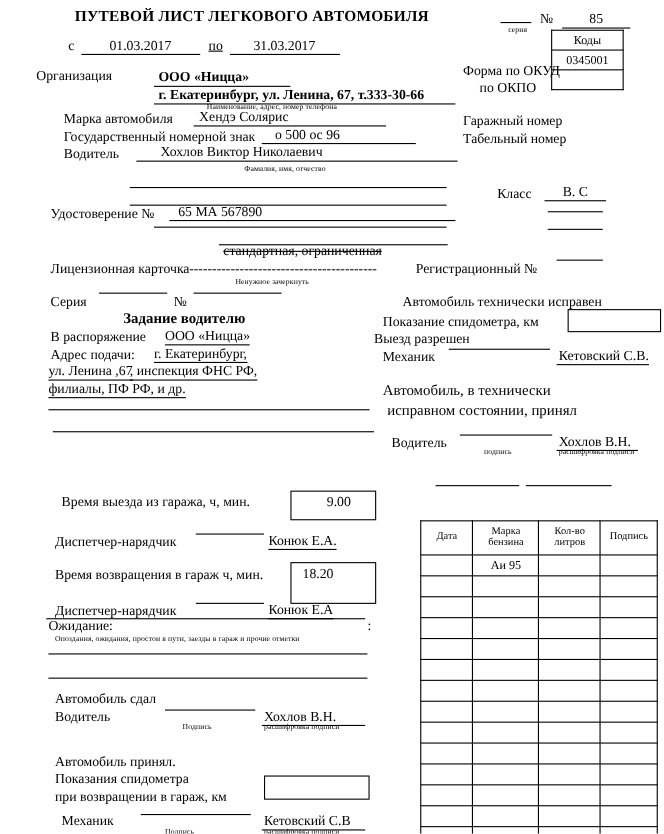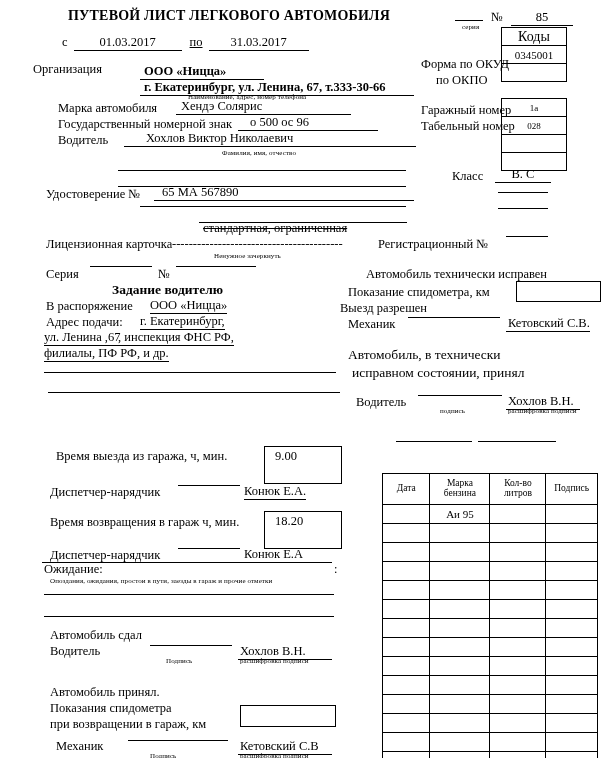--- a/index.html
+++ b/index.html
@@ -66,21 +66,21 @@
     border-collapse: collapse;
     table-layout: fixed;
   }
   .stack td {
     border: 1.2px solid #000;
     height: 17px;
     text-align: center;
     font-size: 11px;
     padding: 0;
   }
-  .stack td.hdr { font-size: 14px; }
+  .stack td.hdr { font-size: 11px; }
   .stack td.sm  { font-size: 9px; }
   
   .fuel {
     border-collapse: collapse;
     table-layout: fixed;
     width: 100%;
   }
   .fuel th, .fuel td {
     border: 1.3px solid #000;
     padding: 0;
@@ -157,36 +157,20 @@
   <div class="abs rule" style="left:118px; top:186px; width:288px;"></div>
 
   <div class="abs t" style="left:46px; top:188px;">Удостоверение №</div>
   <span class="abs ul t" style="left:154px; top:186px; width:252px; padding-left:8px;">65 МА 567890</span>
 
   <div class="abs rule" style="left:140px; top:206px; width:266px;"></div>
 
   <div class="abs t" style="left:421px; top:104px;">Гаражный номер</div>
   <div class="abs t" style="left:421px; top:120px;">Табельный номер</div>
 
-  <table class="abs stack" style="left:501px; top:98px; width:66px;">
-    <tbody>
-        <tr>
-          <td class="sm">1а</td>
-        </tr>
-    <tr>
-          <td class="sm">028</td>
-        </tr>
-    <tr>
-          <td></td>
-        </tr>
-    <tr>
-          <td></td>
-        </tr>
-  </tbody>
-    </table>
 
   <div class="abs t" style="left:452px; top:170px;">Класс</div>
   <span class="abs ul t ctr" style="left:495px; top:168px; width:56px;">В. С</span>
   <div class="abs rule" style="left:498px; top:192px; width:50px;"></div>
   <div class="abs rule" style="left:498px; top:208px; width:50px;"></div>
 
   <div class="abs rule" style="left:199px; top:222px; width:208px;"></div>
   <div class="abs t strike" style="left:203px; top:222px;">стандартная, ограниченная</div>
 
   <div class="abs t" style="left:46px; top:238px;">Лицензионная карточка</div>
@@ -233,21 +217,21 @@
   <div class="abs t" style="left:348px; top:348px; font-size:13.5px;">Автомобиль, в технически</div>
   <div class="abs t" style="left:352px; top:366px; font-size:13.5px;">исправном состоянии, принял</div>
 
   <div class="abs t" style="left:356px; top:396px;">Водитель</div>
   <span class="abs ul t" style="left:418px; top:395px; width:84px;"></span>
   <span class="abs ul t" style="left:506px; top:395px; padding-left:2px; width:72px;">Хохлов В.Н.</span>
   <div class="abs tiny" style="left:440px; top:408px;">подпись</div>
   <div class="abs tiny" style="left:508px; top:408px;">расшифровка подписи</div>
 
   <div class="abs t" style="left:56px; top:450px;">Время выезда из гаража, ч, мин.</div>
-  <div class="abs box" style="left:264px; top:446px; width:78px; height:38px;">
+  <div class="abs box" style="left:264px; top:446px; width:78px; height:27px;text-align:center;">
     <div class="boxval">9.00</div>
   </div>
 
   <div class="abs t" style="left:50px; top:486px;">Диспетчер-нарядчик</div>
   <span class="abs ul t" style="left:178px; top:485px; width:62px;"></span>
   <span class="abs ul t" style="left:244px; top:485px;">Конюк Е.А.</span>
 
   <div class="abs t" style="left:50px; top:516px;">Время возвращения в гараж ч, мин.</div>
   <div class="abs box" style="left:264px; top:511px; width:78px; height:38px;">
     <div class="boxval">18.20</div>

